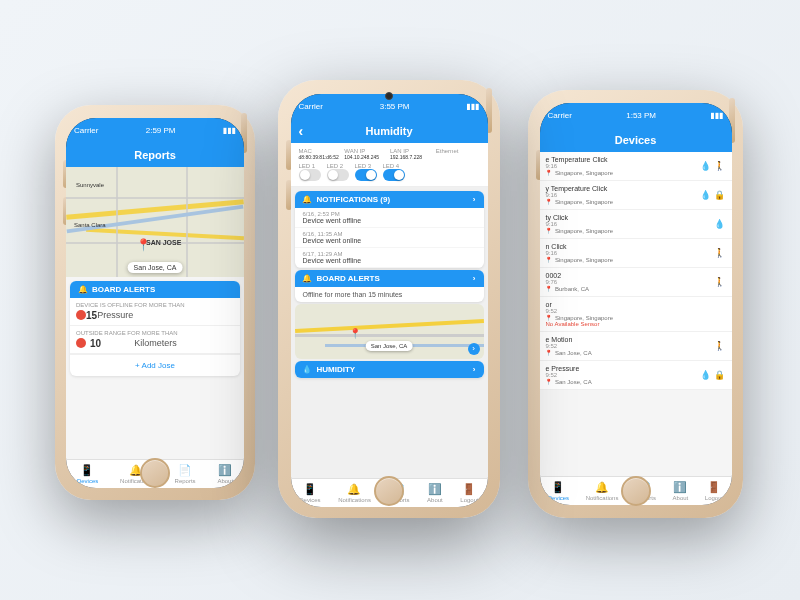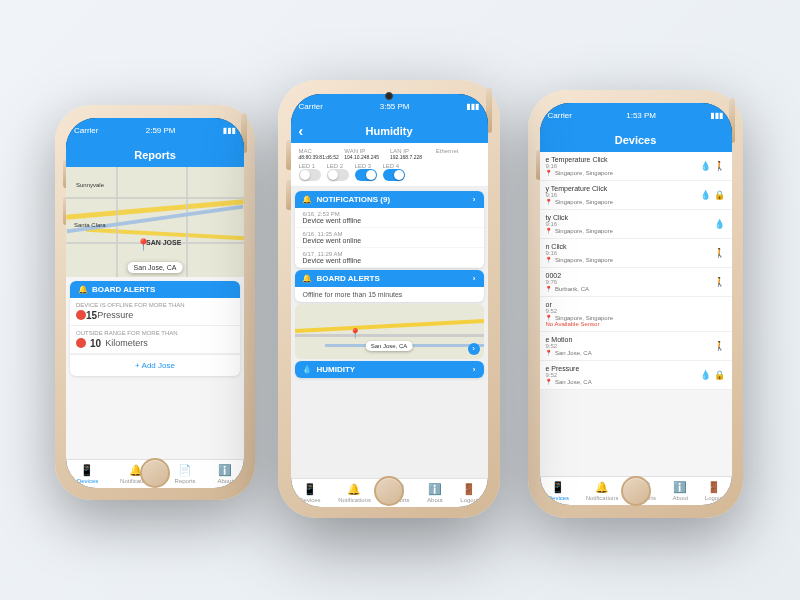--- a/index.html
+++ b/index.html
@@ -416,21 +416,21 @@
             <span class="alert-value">15</span>
             <span style="font-size:9px;color:#555;">Pressure</span>
           </div>
         </div>
 
         <div style="padding:4px 6px;border-bottom:1px solid #f0f0f0;">
           <div style="font-size:6px;color:#999;margin-bottom:2px;">OUTSIDE RANGE FOR MORE THAN</div>
           <div style="display:flex;align-items:center;gap:4px;">
             <div class="alert-dot"></div>
             <span class="alert-value">10</span>
-            <span style="font-size:9px;color:#555;">Kilometers</span>
+            <span style="font-size:9px;color:#555;margin-left:29px;">Kilometers</span>
           </div>
         </div>
 
         <div class="add-alert-btn">+ Add Jose</div>
       </div>
     </div>
 
     <div class="bottom-nav">
       <div class="nav-item active">
         <span class="nav-icon">📱</span>

